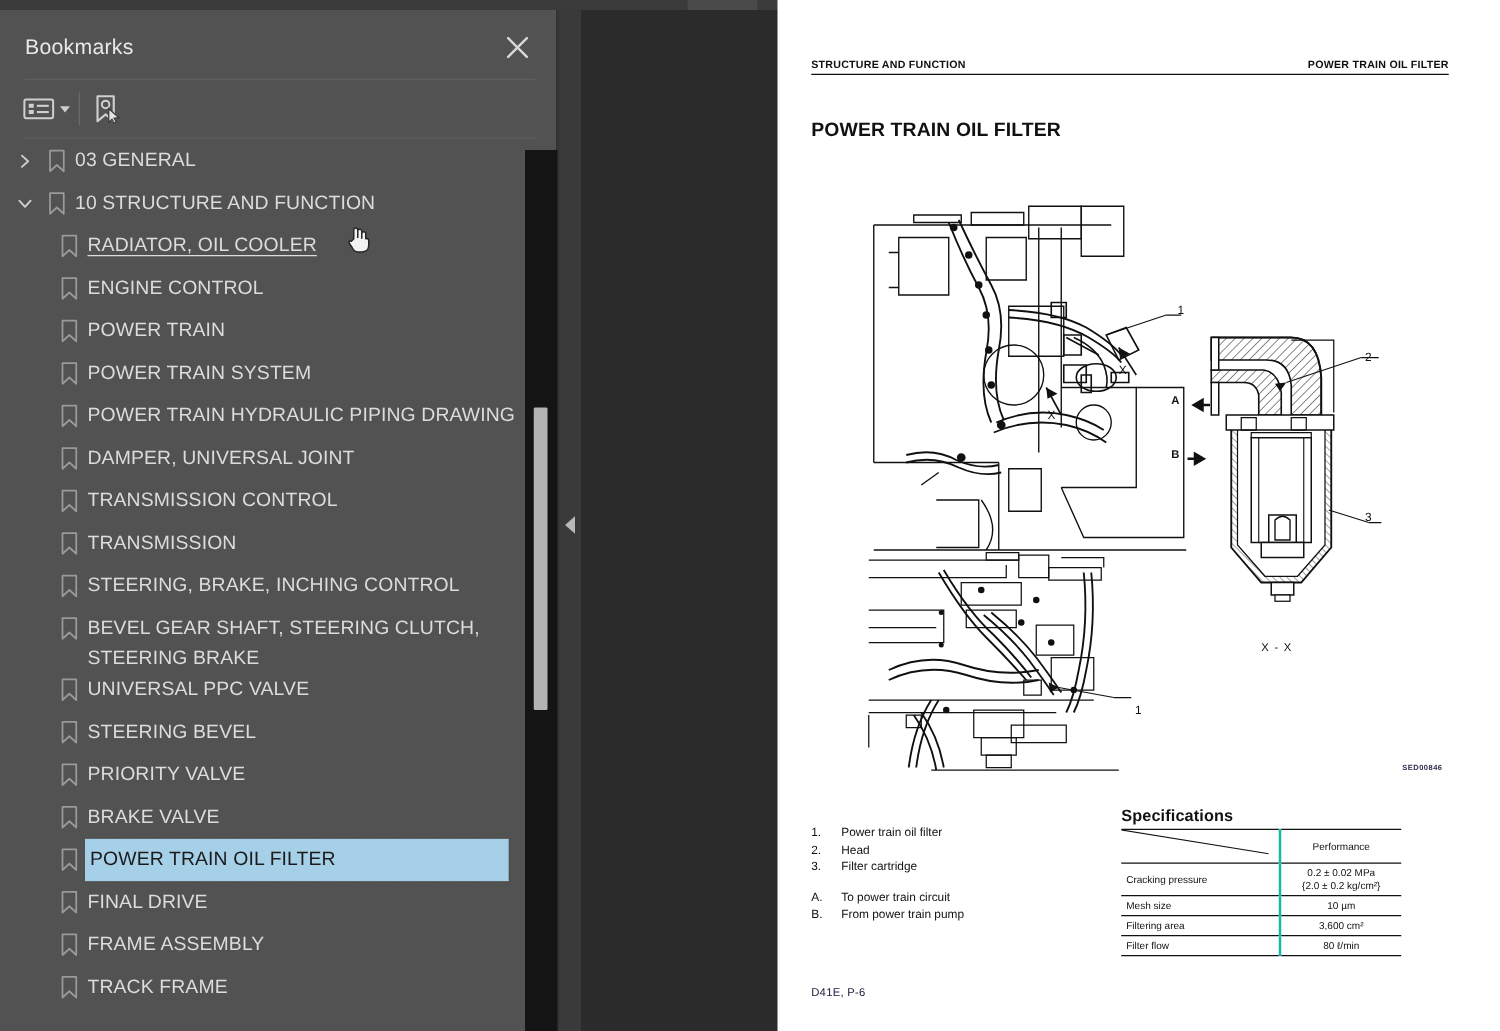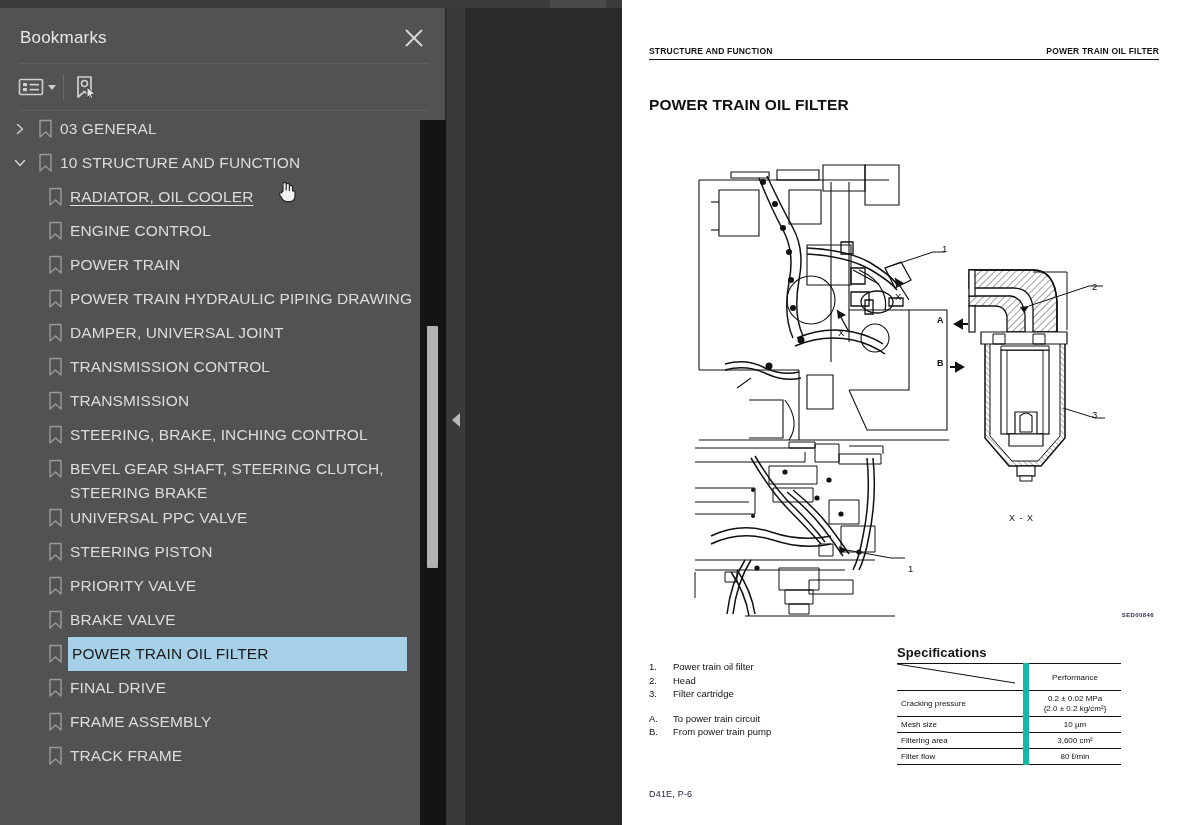--- a/index.html
+++ b/index.html
@@ -226,21 +226,21 @@
     border-collapse: collapse; width: 224px;
     font-size: 8px; color: #111;
   }
   table.spec-tbl td {
     border-top: 1px solid #111;
     padding: 3px 4px;
     vertical-align: middle;
   }
   table.spec-tbl tr:last-child td { border-bottom: 1px solid #111; }
   td.k { width: 118px; text-align: left; }
-  td.v { text-align: center; border-left: 6px solid #14b8a6; }
+  td.v { text-align: center; border-left: 2px solid #14b8a6; }
   td.corner { height: 20px; position: relative; overflow: hidden; }
   td.corner .slash {
     position: absolute; left: 0; top: 0; width: 118px; height: 20px;
   }
   .two-line { line-height: 9.5px; }
 
   
   .pg-foot-left {
     position: absolute; left: 27px; bottom: 26px;
     font-size: 9px; color: #1b1b3a; letter-spacing: .2px;
@@ -352,20 +352,28 @@
             </svg>
           </div>
           <span class="bm-label">POWER TRAIN</span>
         </div>
         <div class="bm-row lvl1">
           <div class="bm-ico">
             <svg width="15" height="20" viewBox="0 0 15 20">
               <path d="M2 1.5 H13 V18 L7.5 13 L2 18 Z" fill="none" stroke="#9a9a9a" stroke-width="1.4" stroke-linejoin="round"></path>
             </svg>
           </div>
+          <span class="bm-label">POWER TRAIN SYSTEM</span>
+        </div>
+        <div class="bm-row lvl1">
+          <div class="bm-ico">
+            <svg width="15" height="20" viewBox="0 0 15 20">
+              <path d="M2 1.5 H13 V18 L7.5 13 L2 18 Z" fill="none" stroke="#9a9a9a" stroke-width="1.4" stroke-linejoin="round"></path>
+            </svg>
+          </div>
           <span class="bm-label">POWER TRAIN HYDRAULIC PIPING DRAWING</span>
         </div>
         <div class="bm-row lvl1">
           <div class="bm-ico">
             <svg width="15" height="20" viewBox="0 0 15 20">
               <path d="M2 1.5 H13 V18 L7.5 13 L2 18 Z" fill="none" stroke="#9a9a9a" stroke-width="1.4" stroke-linejoin="round"></path>
             </svg>
           </div>
           <span class="bm-label">DAMPER, UNIVERSAL JOINT</span>
         </div>
@@ -409,21 +417,21 @@
             </svg>
           </div>
           <span class="bm-label">UNIVERSAL PPC VALVE</span>
         </div>
         <div class="bm-row lvl1">
           <div class="bm-ico">
             <svg width="15" height="20" viewBox="0 0 15 20">
               <path d="M2 1.5 H13 V18 L7.5 13 L2 18 Z" fill="none" stroke="#9a9a9a" stroke-width="1.4" stroke-linejoin="round"></path>
             </svg>
           </div>
-          <span class="bm-label">STEERING PISTON</span>
+          <span class="bm-label">STEERING BEVEL</span>
         </div>
         <div class="bm-row lvl1">
           <div class="bm-ico">
             <svg width="15" height="20" viewBox="0 0 15 20">
               <path d="M2 1.5 H13 V18 L7.5 13 L2 18 Z" fill="none" stroke="#9a9a9a" stroke-width="1.4" stroke-linejoin="round"></path>
             </svg>
           </div>
           <span class="bm-label">PRIORITY VALVE</span>
         </div>
         <div class="bm-row lvl1">

